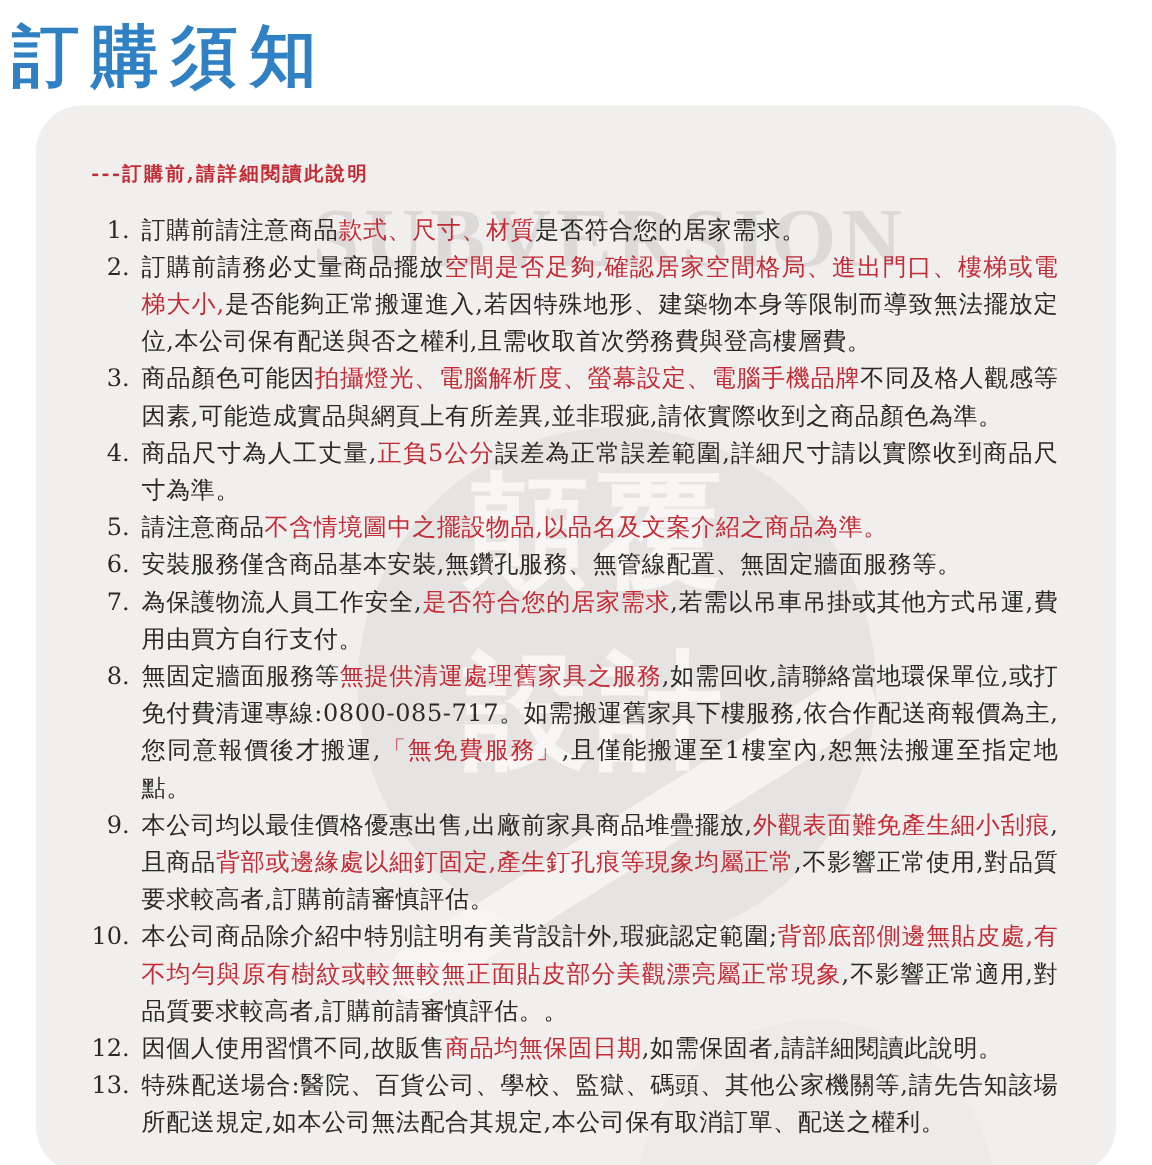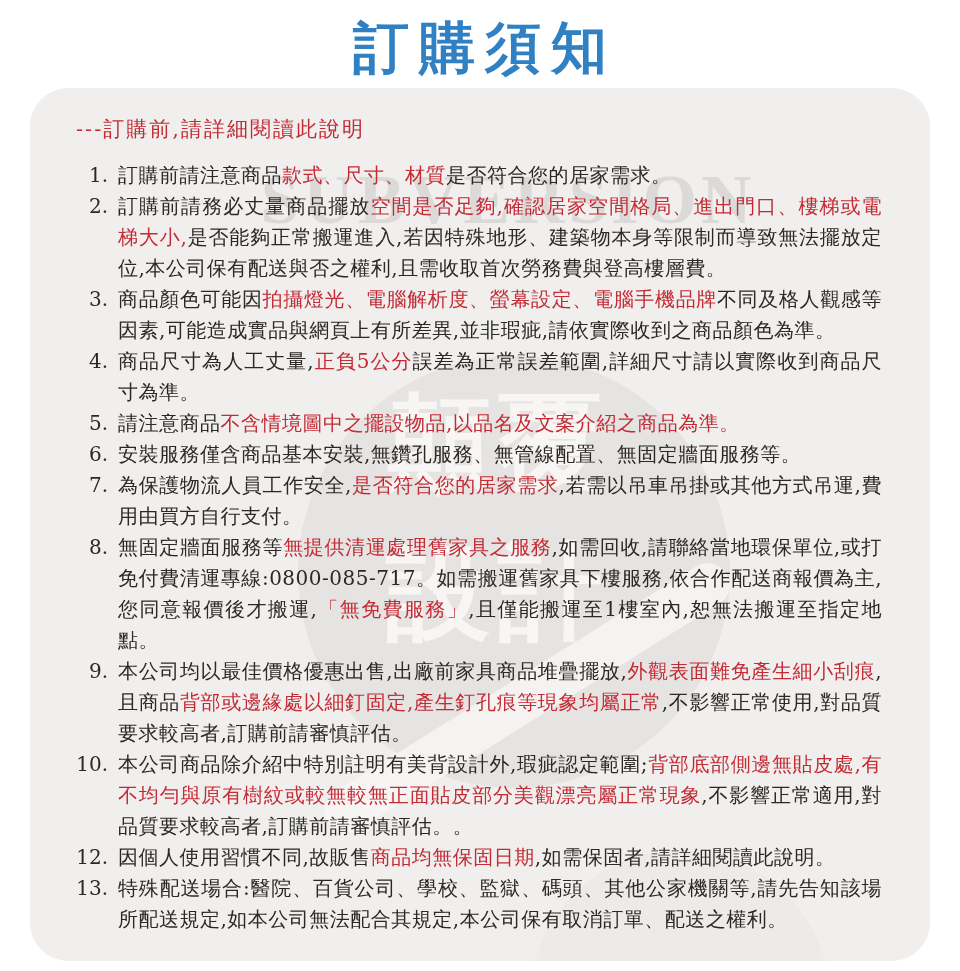--- a/index.html
+++ b/index.html
@@ -17,21 +17,20 @@
   }
   .page {
     width: 960px;
     min-height: 971px;
     position: relative;
     background: #ffffff;
   }
   .title {
     margin: 0;
     padding: 10px 0 2px 10px;
-    text-align: center;
     font-size: 56px;
     line-height: 74px;
     font-weight: 700;
     letter-spacing: 10px;
     color: var(--blue);
   }
   .card {
     position: relative;
     width: 900px;
     min-height: 856px;
@@ -80,25 +79,25 @@
   .wm-blob {
     top: 762px; left: 500px;
     width: 300px; height: 300px;
     border-radius: 50%;
     background: #edebea;
   }
   
   .content { position: relative; z-index: 1; }
   .intro {
     color: var(--red);
-    font-size: 21px;
-    font-weight: normal;
+    font-size: 16px;
+    font-weight: bold;
     line-height: 30px;
     letter-spacing: 2px;
-    margin: 0 0 16px 2px;
+    margin: 16px 0 16px 2px;
   }
   .item { display: flex; align-items: flex-start; }
   .num {
     flex: 0 0 44px;
     text-align: right;
     padding-right: 10px;
     font-size: 20px;
     line-height: 31px;
     color: var(--ink);
   }

